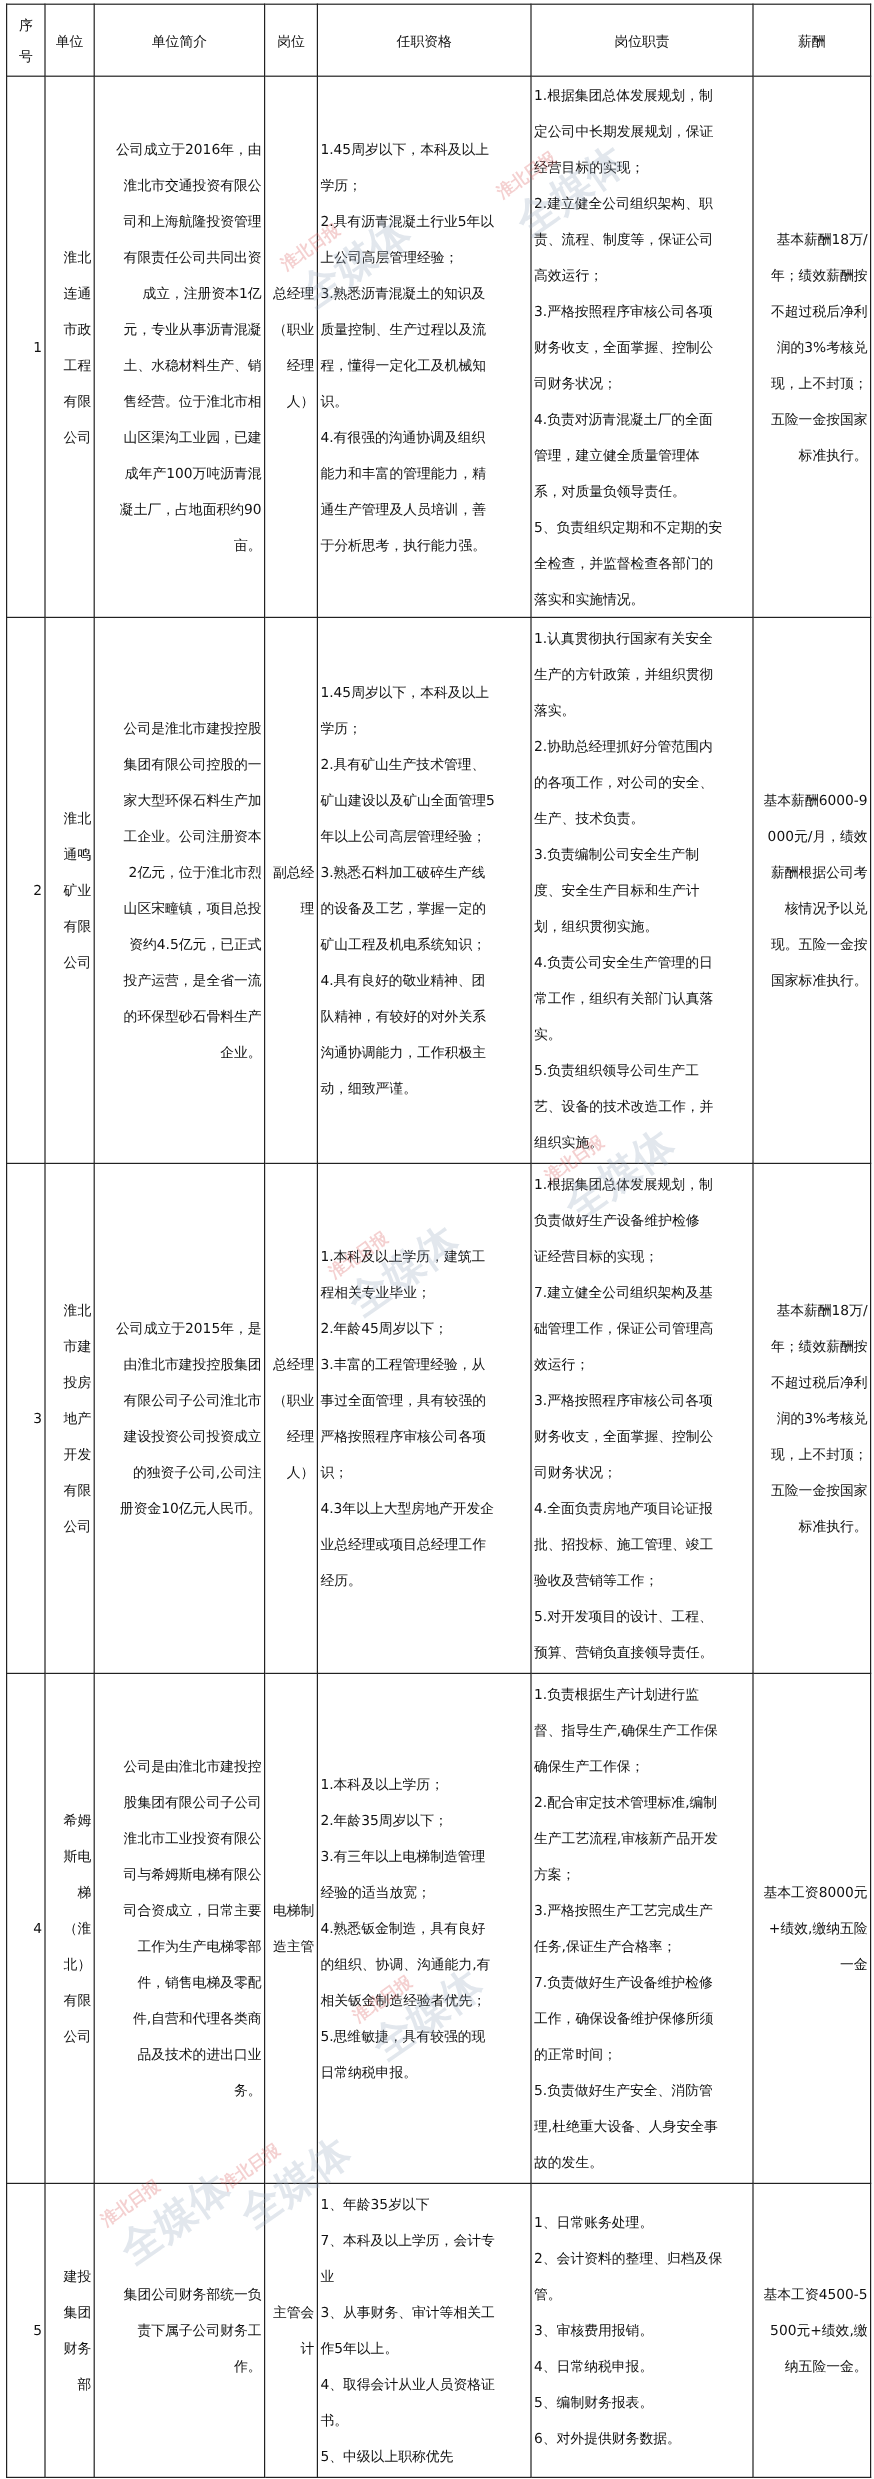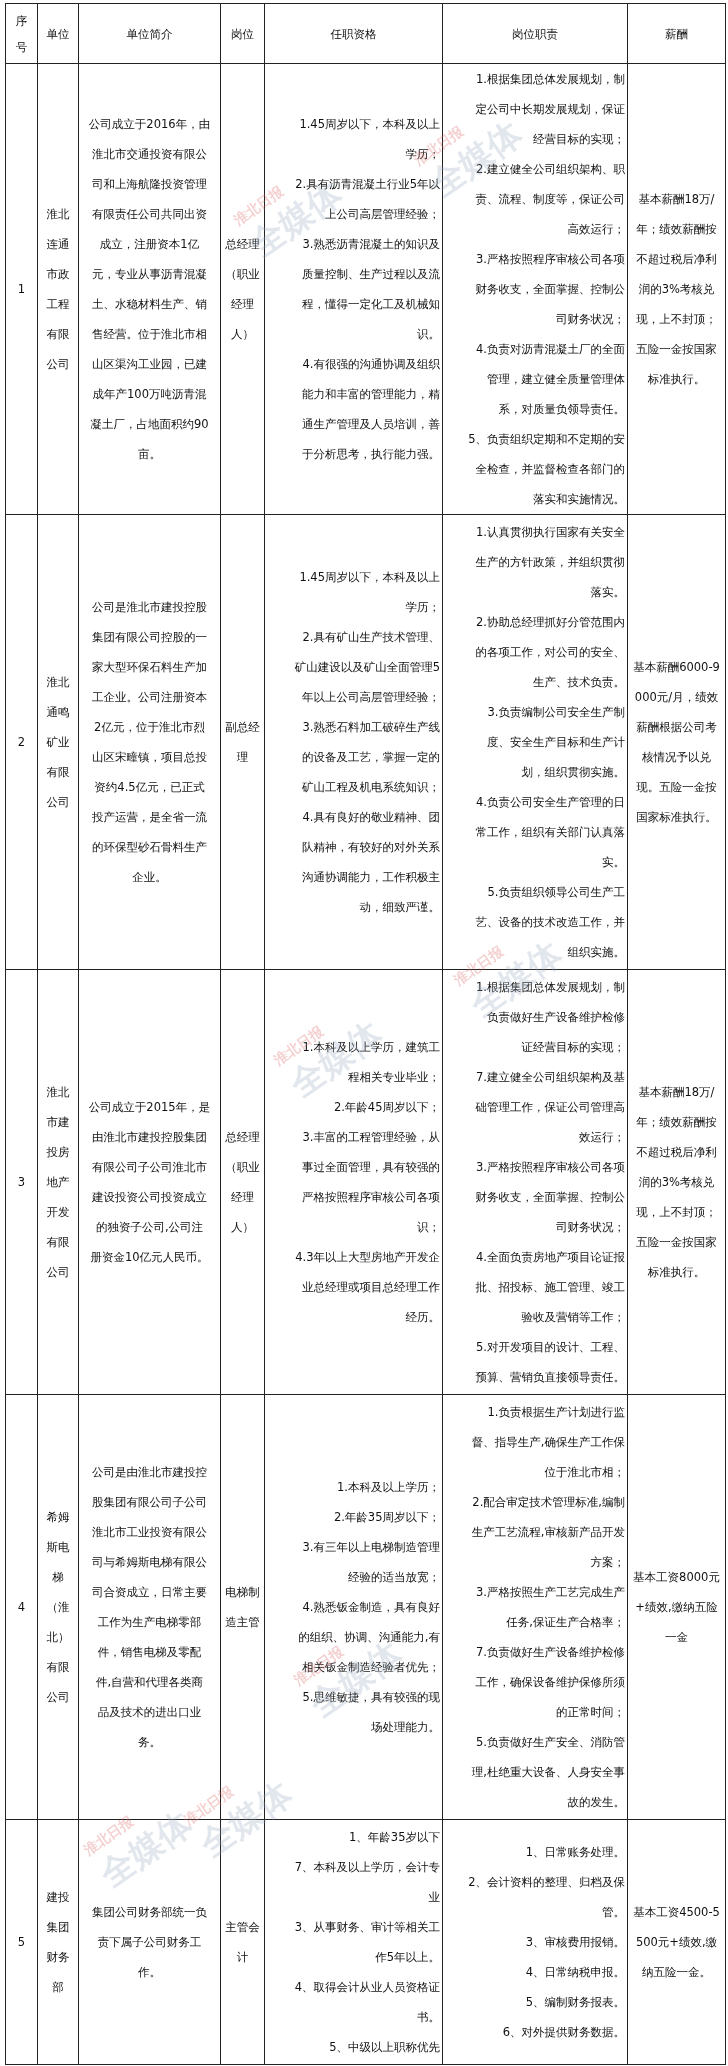--- a/index.html
+++ b/index.html
@@ -3,22 +3,22 @@
 <meta charset="utf-8">
 <style>
   html, body { margin: 0; padding: 0; background: #ffffff; }
   body { width: 728px; height: 2066px; position: relative; overflow: hidden;
          font-family: "DejaVu Sans", "Liberation Sans", sans-serif; color: #111; }
   table.jobs { position: absolute; left: 5px; top: 3px; border-collapse: collapse;
                table-layout: fixed; width: 720px; }
   table.jobs td, table.jobs th { border: 1.5px solid #222; vertical-align: middle;
                font-size: 11.5px; line-height: 30px; font-weight: normal; padding: 0 2px; }
   th { text-align: center; font-size: 13px; }
-  td.c { text-align: center; }
-  td.l { text-align: right; }
+  td.c { text-align: right; }
+  td.l { text-align: left; }
   .line { display: block; }
   .wm { position: absolute; color: rgba(150,170,190,0.28); font-size: 34px; font-weight: bold;
         transform: rotate(-35deg); pointer-events: none; white-space: nowrap; }
   .wm small { font-size: 14px; color: rgba(220,100,100,0.3); display: block; }
 </style>
 </head>
 <body>
 
 <table class="jobs">
   <colgroup>
@@ -273,26 +273,26 @@
         </td>
     <td class="l">
           <span class="line">1.本科及以上学历；</span>
           <span class="line">2.年龄35周岁以下；</span>
           <span class="line">3.有三年以上电梯制造管理</span>
           <span class="line">经验的适当放宽；</span>
           <span class="line">4.熟悉钣金制造，具有良好</span>
           <span class="line">的组织、协调、沟通能力,有</span>
           <span class="line">相关钣金制造经验者优先；</span>
           <span class="line">5.思维敏捷，具有较强的现</span>
-          <span class="line">场处理能力。</span>
+          <span class="line">日常纳税申报。</span>
         </td>
     <td class="l">
           <span class="line">1.负责根据生产计划进行监</span>
           <span class="line">督、指导生产,确保生产工作保</span>
-          <span class="line">位于淮北市相；</span>
+          <span class="line">确保生产工作保；</span>
           <span class="line">2.配合审定技术管理标准,编制</span>
           <span class="line">生产工艺流程,审核新产品开发</span>
           <span class="line">方案；</span>
           <span class="line">3.严格按照生产工艺完成生产</span>
           <span class="line">任务,保证生产合格率；</span>
           <span class="line">7.负责做好生产设备维护检修</span>
           <span class="line">工作，确保设备维护保修所须</span>
           <span class="line">的正常时间；</span>
           <span class="line">5.负责做好生产安全、消防管</span>
           <span class="line">理,杜绝重大设备、人身安全事</span>

